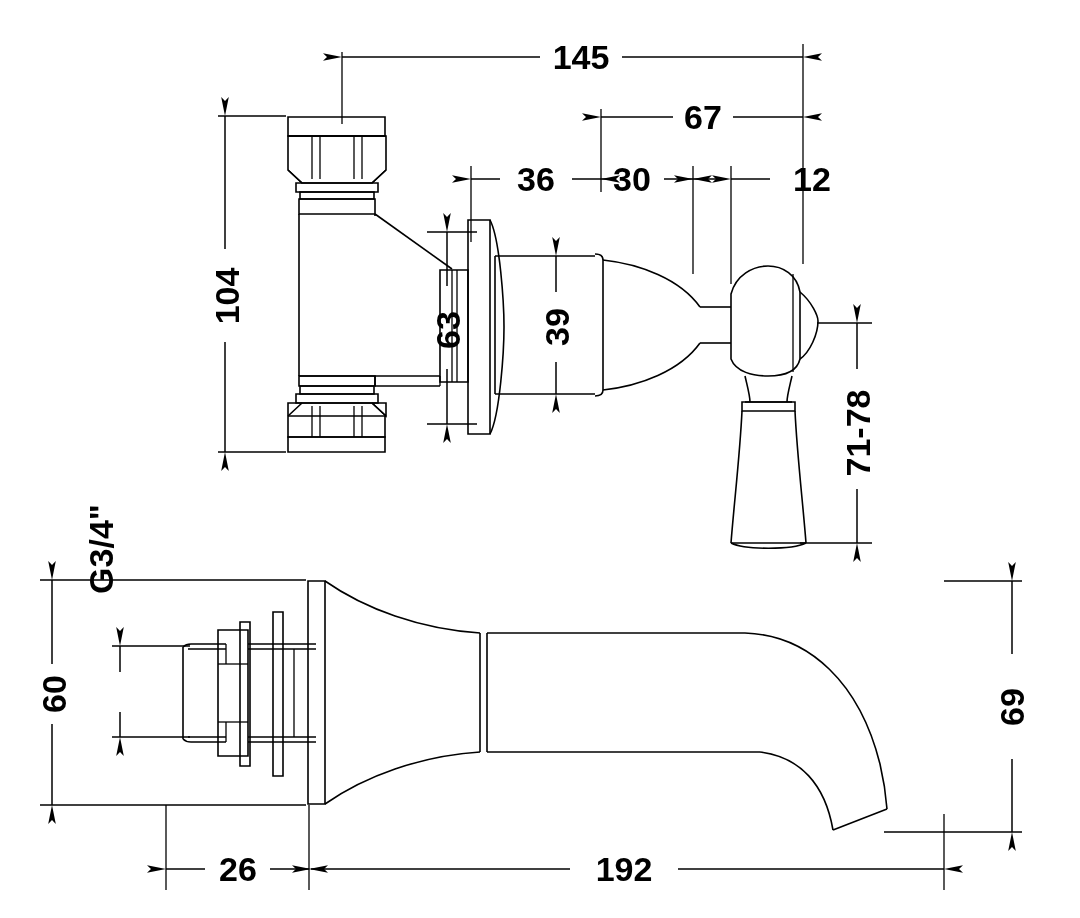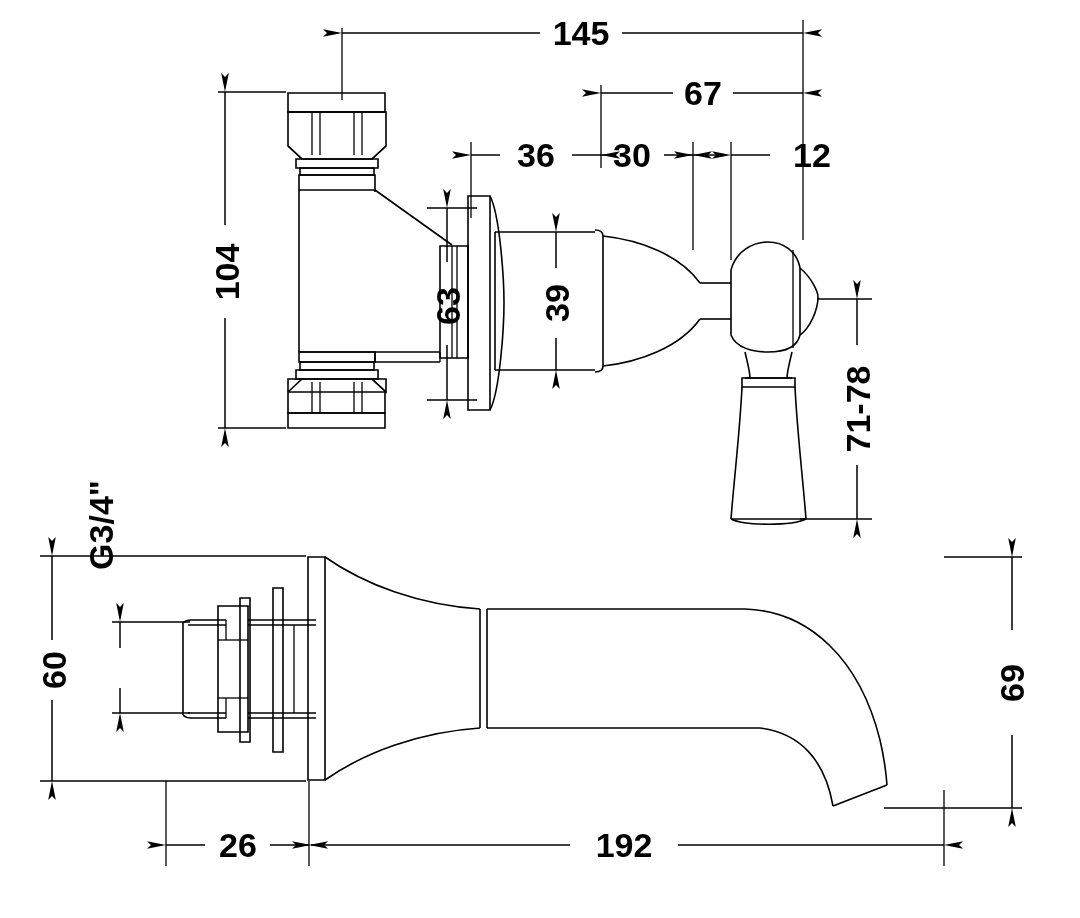--- a/index.html
+++ b/index.html
@@ -9,20 +9,21 @@
   }
   body {
     font-family: "Liberation Sans", sans-serif;
   }
   #drawing-root {
     position: relative;
     width: 1080px;
     height: 880px;
     background: #ffffff;
     overflow: hidden;
+    margin-top: 24px;
   }
   svg#tech-drawing {
     display: block;
     width: 1080px;
     height: 918px;
   }
   .outline {
     fill: none;
     stroke: #000000;
     stroke-width: 1.6;

